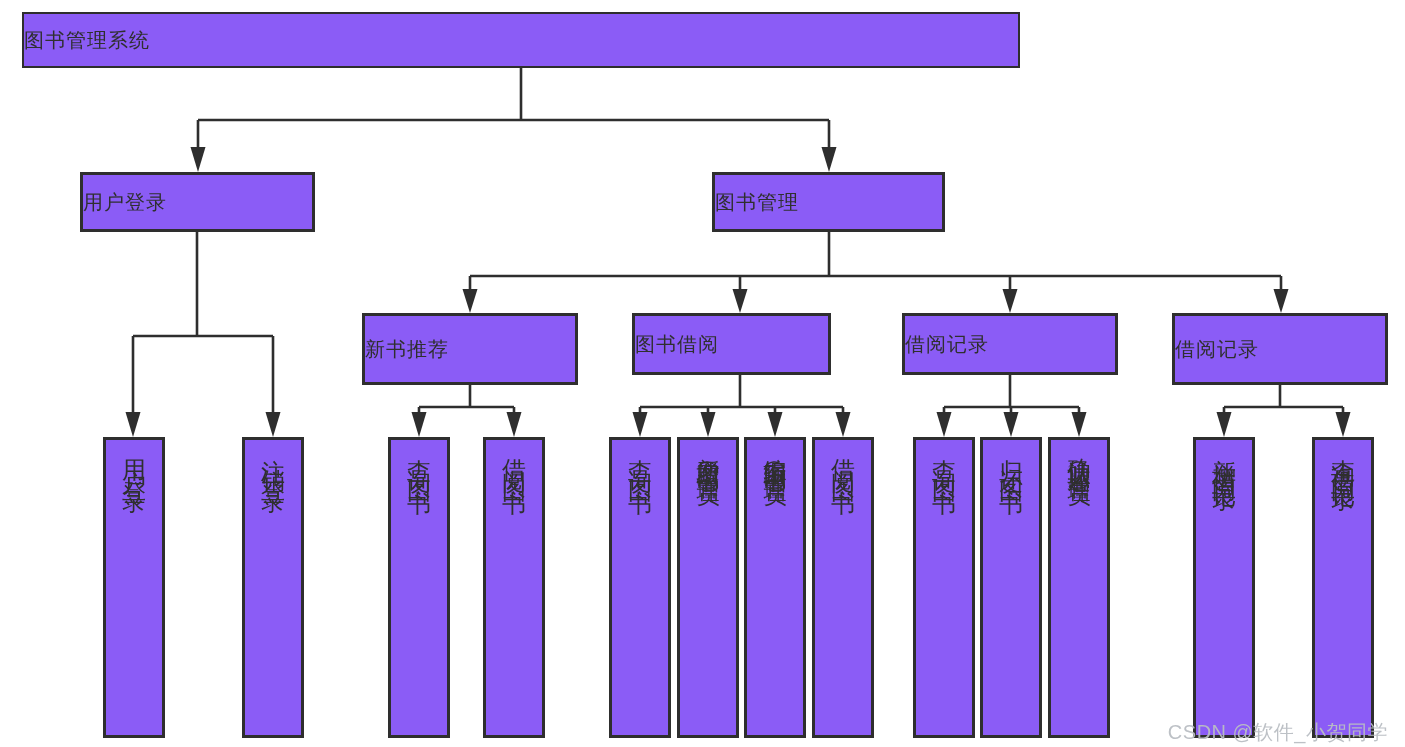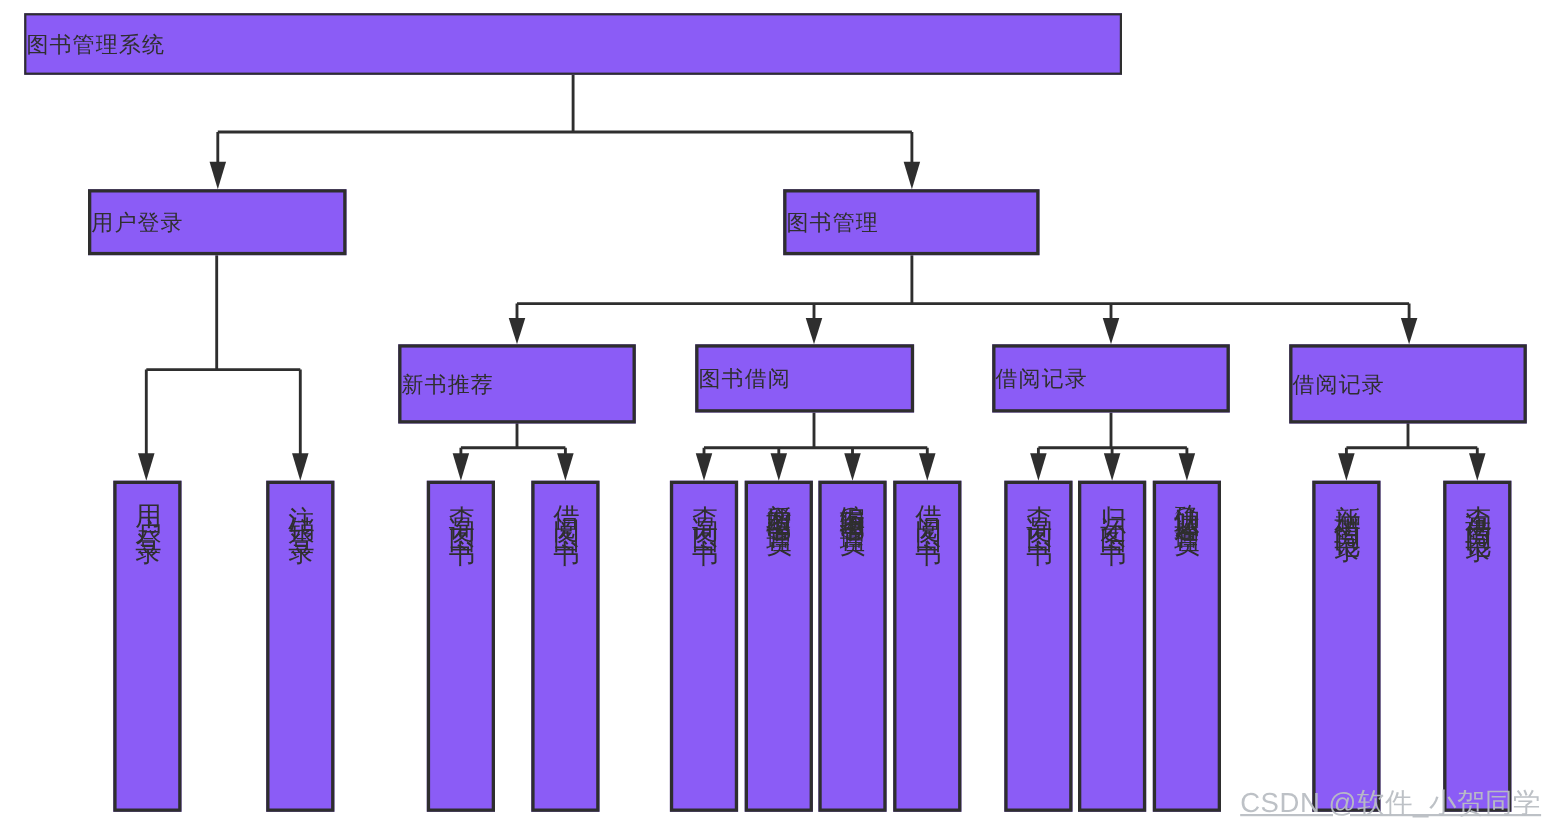--- a/index.html
+++ b/index.html
@@ -26,26 +26,25 @@
     writing-mode:vertical-rl;
     text-orientation:mixed;
     font-size:24px;
     letter-spacing:0.45em;
     line-height:1;
   }
   .leaf-med{letter-spacing:0.25em;}
   .leaf-long{letter-spacing:0.16em;font-size:23px;}
   .watermark{
     position:absolute;
-    right:4px;bottom:1px;
-    font-size:25px;
+    right:17px;bottom:1px;
+    font-size:20px;
     color:rgba(185,190,195,0.95);
     letter-spacing:0.5px;
     white-space:nowrap;
-    text-decoration:underline;
   }
 </style>
 </head>
 <body>
 
 <div id="stage">
 
   <svg id="connectors" viewBox="0 0 1405 747" xmlns="http://www.w3.org/2000/svg">
     <g stroke="#2e2e2e" stroke-width="2.6" fill="none">
 

